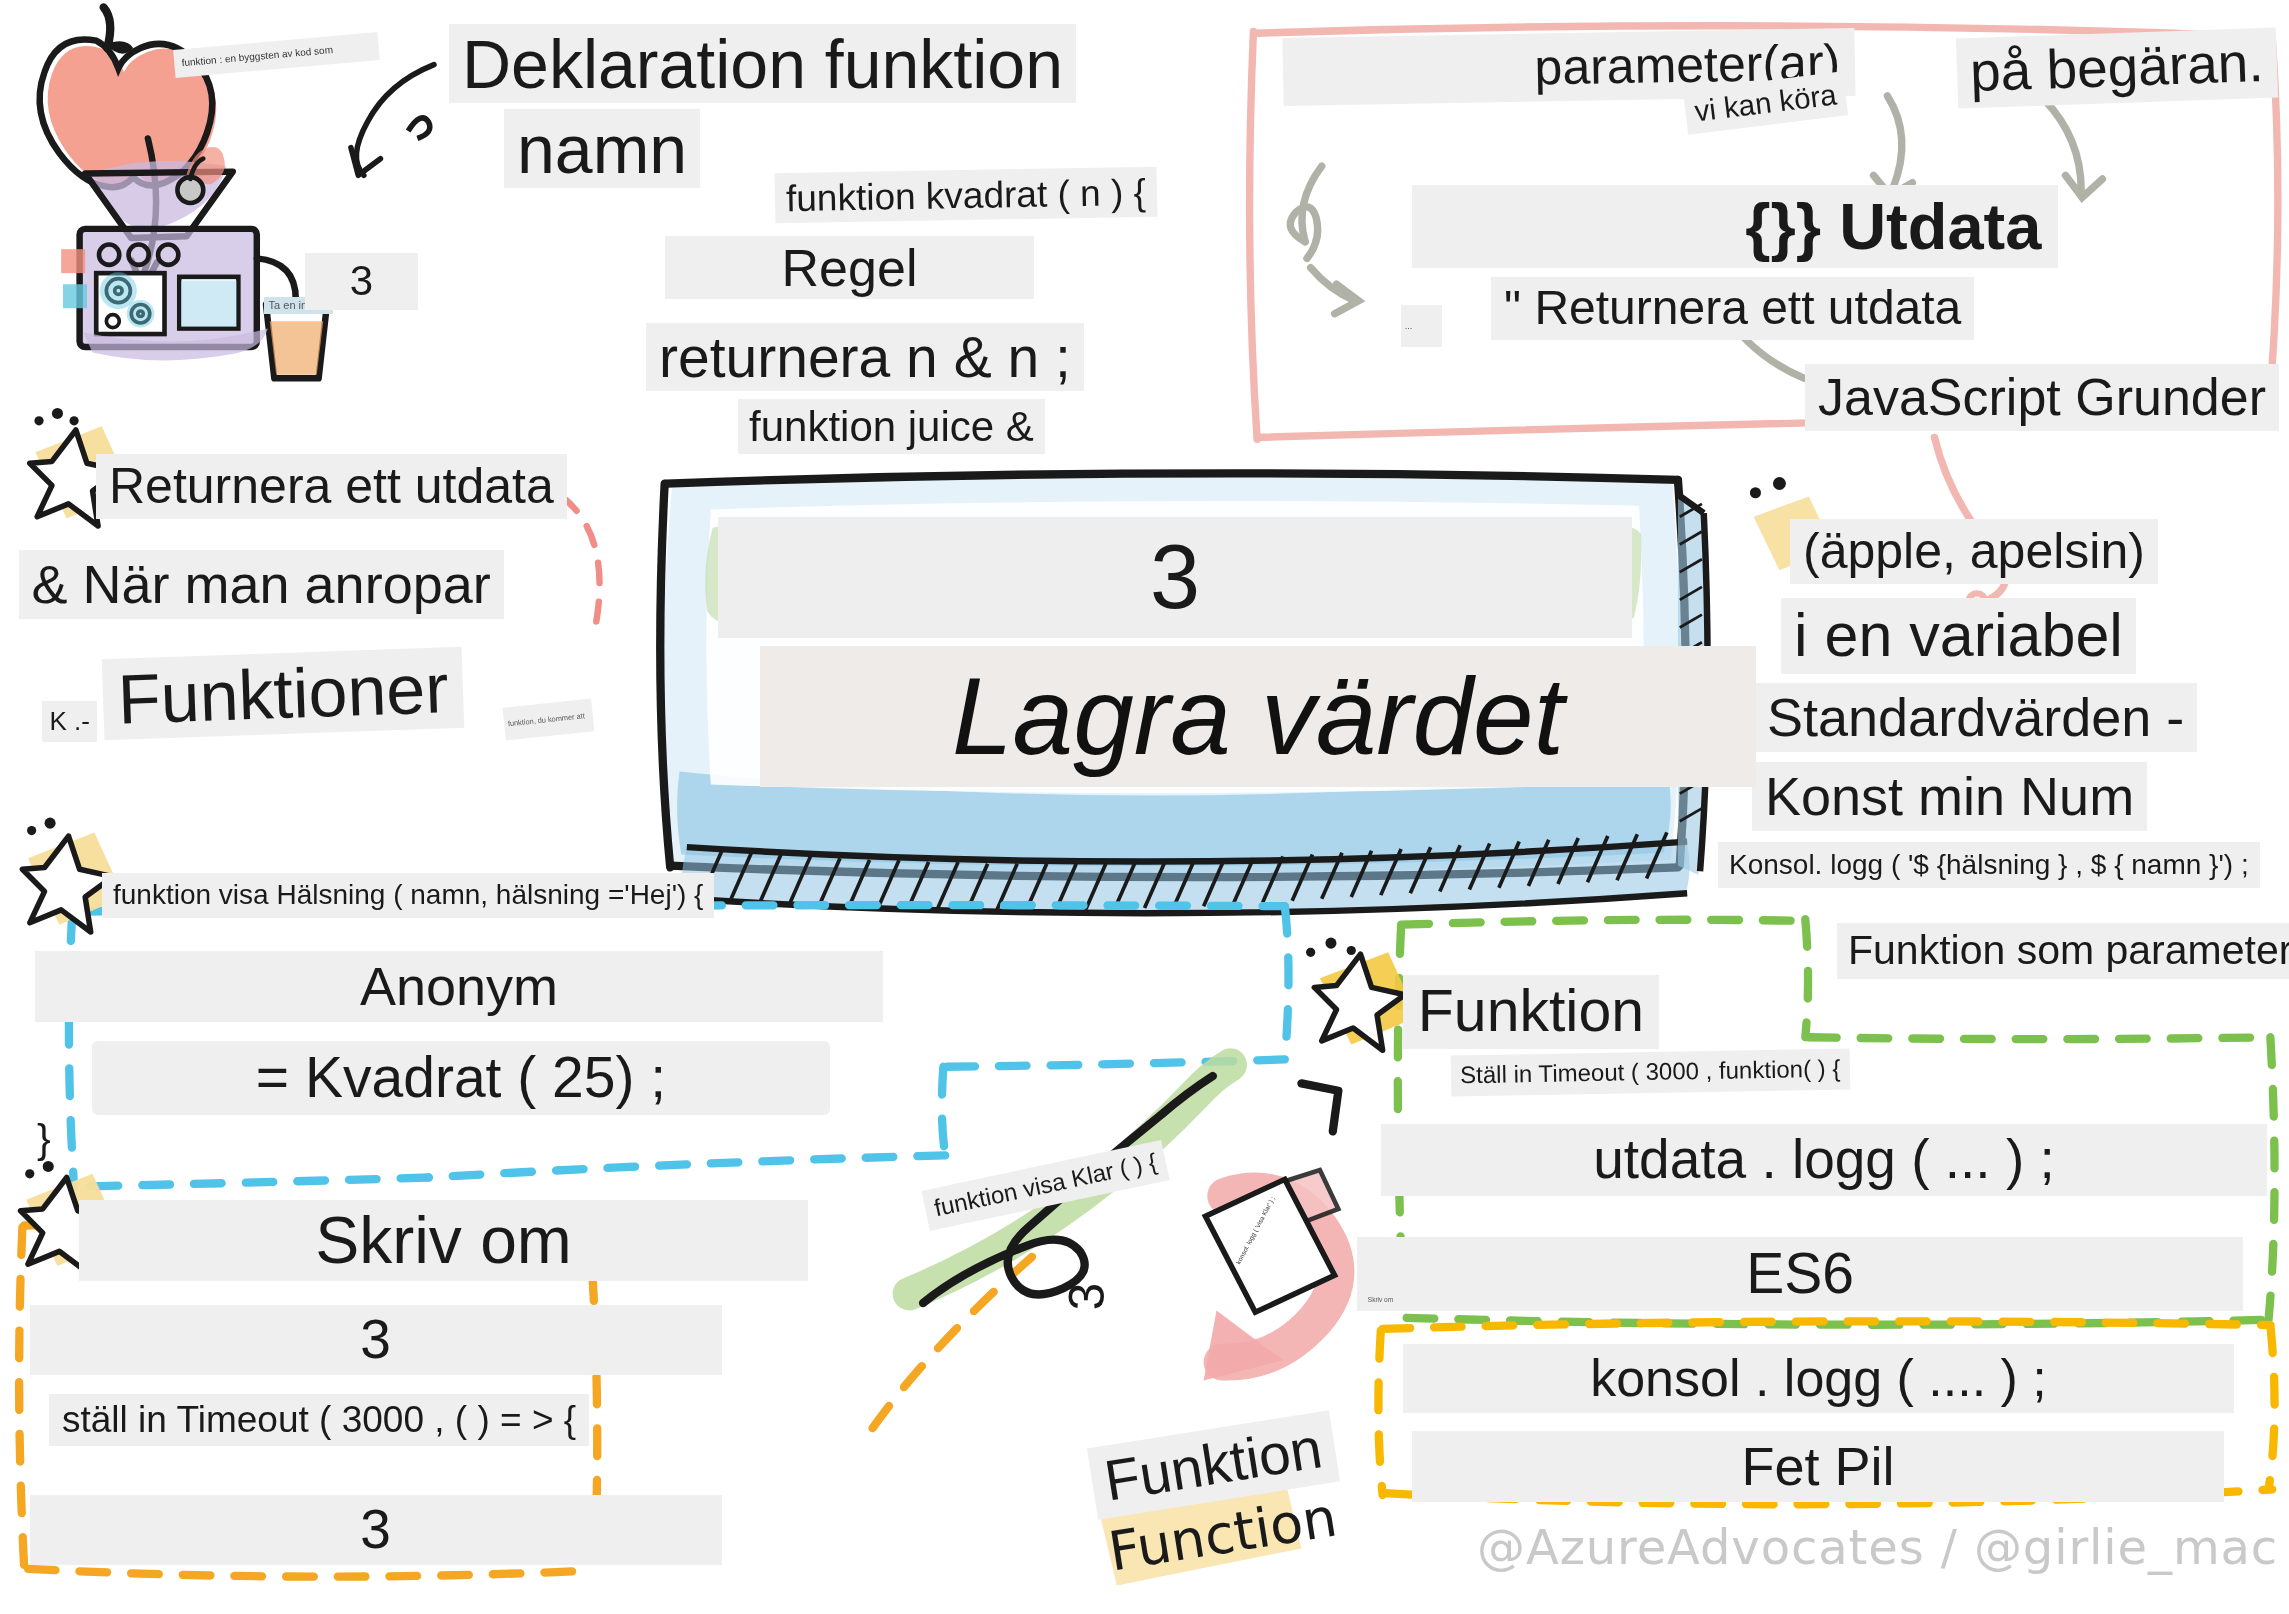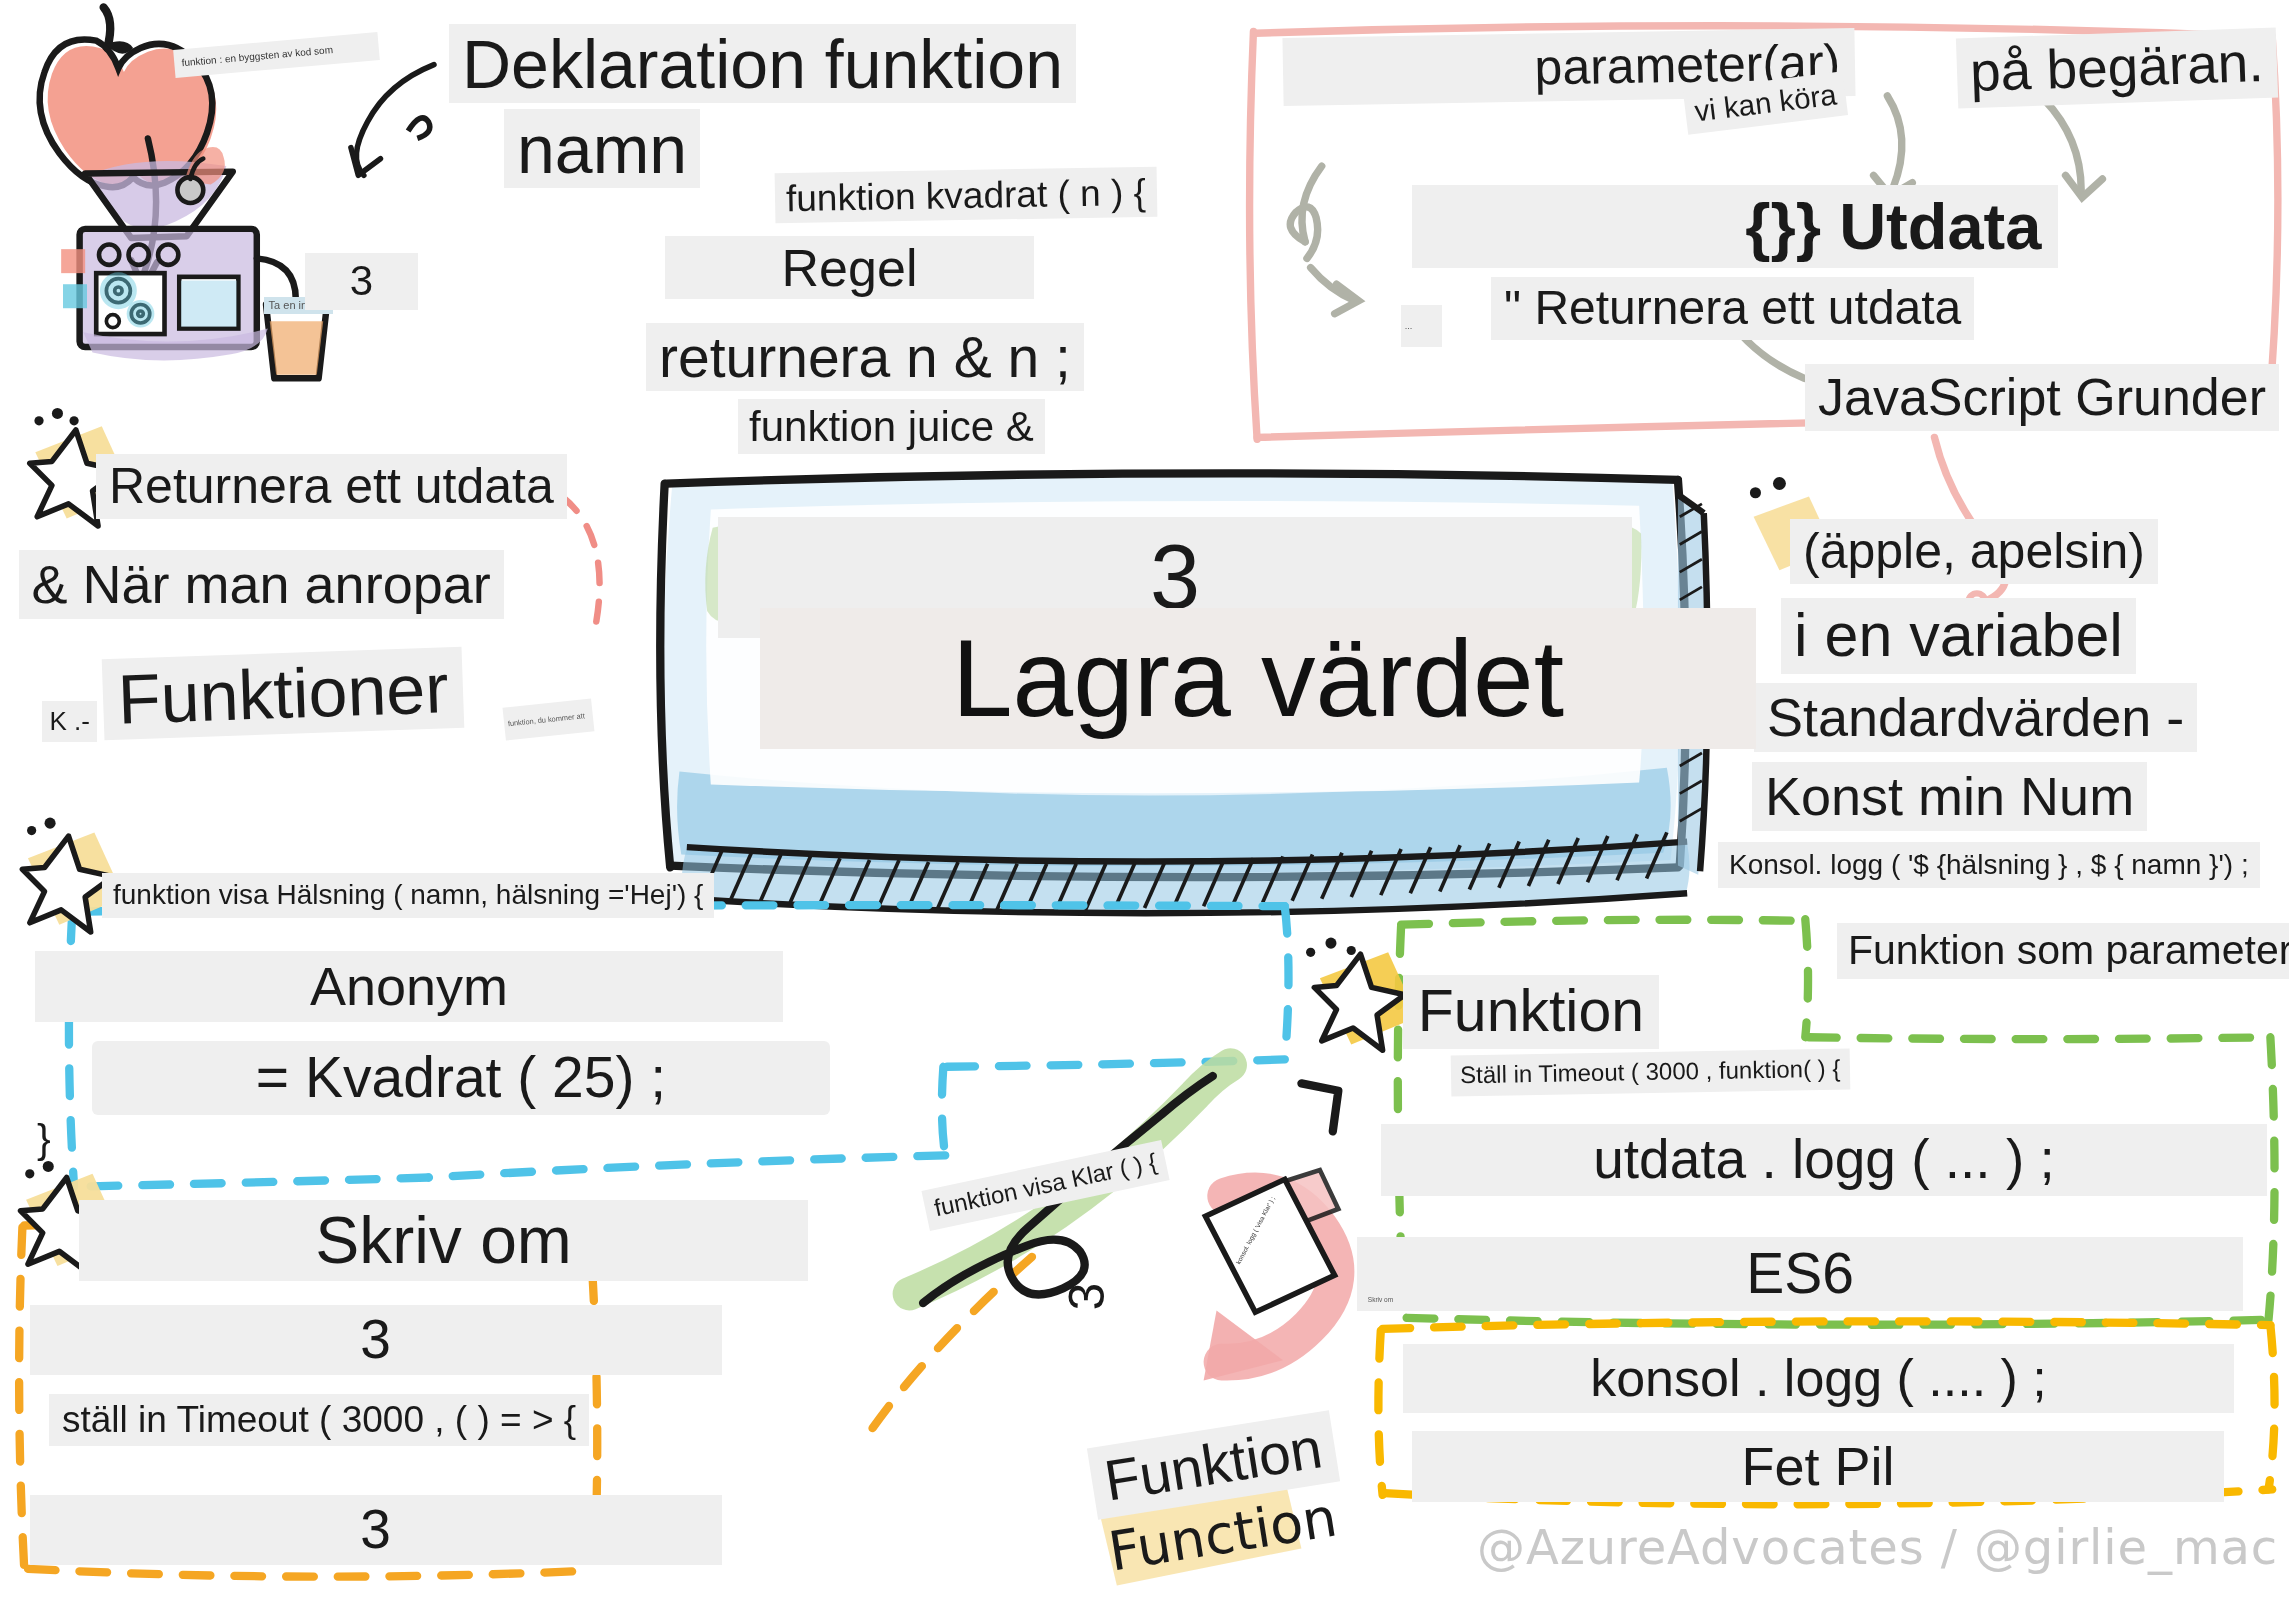--- a/index.html
+++ b/index.html
@@ -332,21 +332,21 @@
   <div class="hl" style="left:18.5px;top:550px;font-size:54px;padding:7.4px 13px;">&amp; När man anropar</div>
 
   <div class="hl" style="left:103px;top:653px;font-size:70px;padding:5.5px 14.8px;transform:rotate(-2deg);">Funktioner</div>
 
   <div class="hl" style="left:42px;top:701px;font-size:26px;padding:7.4px 7.4px;">K .-</div>
 
   <div class="hl nano" style="left:504px;top:703px;width:89px;font-size:7.4px;padding:13px 3.7px;transform:rotate(-6deg);">funktion, du kommer att</div>
 
   <div class="hl" style="left:102px;top:849px;font-size:28px;padding:8.3px 11px;margin-top:24px;">funktion visa Hälsning ( namn, hälsning ='Hej') {</div>
 
-  <div class="hl" style="left:35px;top:951px;font-size:54px;width:748px;text-align:center;padding:8.3px 13px;">Anonym</div>
+  <div class="hl" style="left:35px;top:951px;font-size:54px;width:848px;text-align:center;padding:8.3px 13px;">Anonym</div>
 
   <div class="hl" style="left:92px;top:1041px;font-size:57px;width:738px;text-align:center;padding:8.3px 13px;border-radius:6px;">= Kvadrat ( 25) ;</div>
 
   <div class="hl" style="left:29.5px;top:1115px;font-size:41px;background:none;padding:3.7px 7.4px;">}</div>
 
   <div class="hl" style="left:79px;top:1200px;font-size:66px;width:729px;text-align:center;padding:7.4px 13px;">Skriv om</div>
 
   <div class="hl" style="left:29.5px;top:1305px;font-size:55px;width:692px;text-align:center;padding:7.4px 13px;">3</div>
 
   <div class="hl" style="left:49px;top:1394px;font-size:37px;padding:7.4px 13px;">ställ in Timeout ( 3000 , ( ) = &gt; {</div>
@@ -384,18 +384,18 @@
   <div class="hl nano" style="left:1220px;top:1224px;width:66px;font-size:6.5px;background:none;color:#333;transform:rotate(-62deg);padding:9.2px 1.8px;">konsol. logg ( 'visa Klar' ) ;</div>
 
   <div class="hl nano" style="left:1366px;top:1290px;width:54px;font-size:6.5px;padding:7.4px 1.8px;">Skriv om</div>
 
   <div class="hl" style="left:1091px;top:1429px;font-size:57px;padding:7.4px 13px;transform:rotate(-9deg);">Funktion</div>
 
   <div style="position:absolute;left:1108px;top:1503px;font-size:54px;color:#1a1a1a;font-family:'DejaVu Sans', sans-serif;transform:rotate(-9deg);white-space:nowrap;">Function</div>
 
   <div class="title-3" style="left:718px;top:517px;width:914px;padding:9.2px 0;">3</div>
 
-  <div class="title-main" style="left:760px;top:608px;width:996px;padding:7.4px 0;">Lagra värdet</div>
+  <div class="title-main" style="left:760px;top:646px;width:996px;padding:7.4px 0;font-style:italic;">Lagra värdet</div>
 
   <div class="watermark" style="left:1477px;top:1519px;">@AzureAdvocates / @girlie_mac</div>
 
 </div>
 
 
 </body></html>

